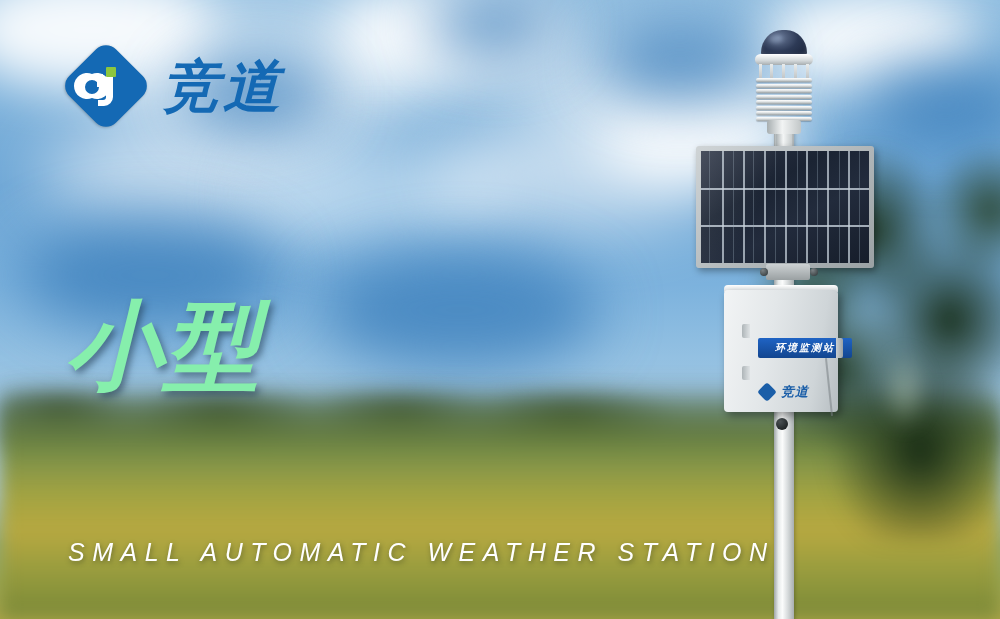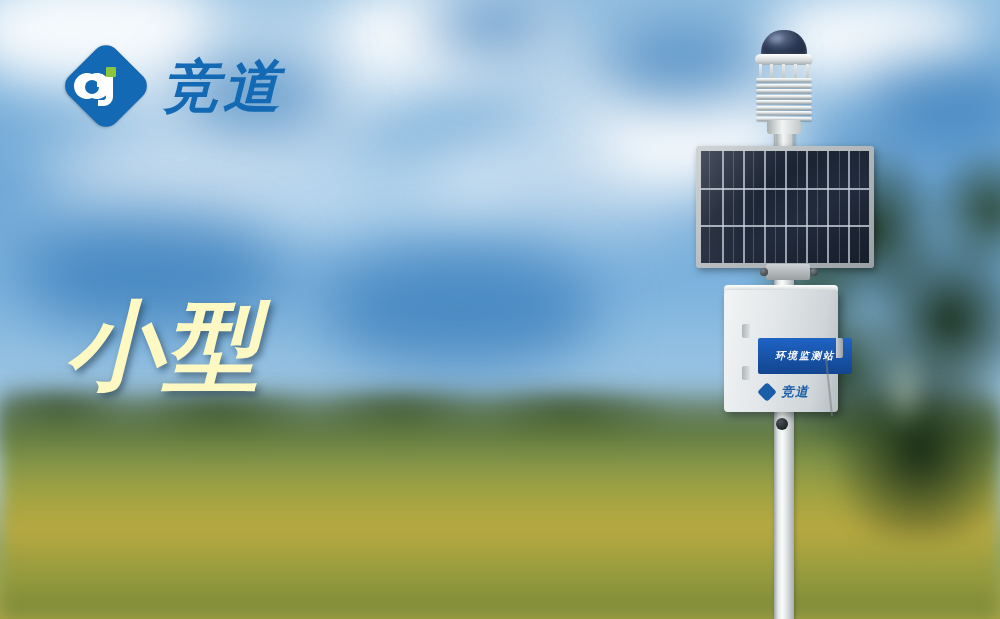--- a/index.html
+++ b/index.html
@@ -109,21 +109,21 @@
   .logo-mark svg { position:absolute; inset:0; }
   .logo-word {
     font-size:57px; font-weight:bold; color:#1469b4;
     letter-spacing:4px; line-height:1;
     font-family:"DejaVu Sans", sans-serif;
   }
 
   
   .headline {
     position:absolute; left:66px; top:296px;
-    color:#fef9c3;
+    color:#86efac;
     font-family:"DejaVu Sans", sans-serif;
     font-weight:bold;
     text-shadow:3px 4px 7px rgba(25,50,70,.55);
   }
   .headline .l1 {
     font-size:96px; line-height:1.06; letter-spacing:2px; display:block;
   }
   .headline .l2 {
     font-size:96px; line-height:1.06; letter-spacing:2px; display:block;
   }
@@ -237,21 +237,21 @@
     position:absolute; left:18px; width:8px; height:14px;
     background:linear-gradient(90deg,#aeb5b8,#dfe3e5);
     border-radius:2px 0 0 2px;
   }
   .box-side-tab {
     position:absolute; left:136px; top:310px; width:7px; height:20px;
     background:linear-gradient(90deg,#c9cfd2,#9aa1a4);
     border-radius:0 2px 2px 0;
   }
   .box-banner {
-    position:absolute; left:34px; top:48px; width:94px; height:36px;
+    position:absolute; left:34px; top:48px; width:94px; height:20px;
     background:linear-gradient(180deg,#1f63c4,#12458f);
     border-radius:2px;
     display:flex; align-items:center; justify-content:center;
   }
   .box-banner span {
     color:#ffffff; font-size:10px; letter-spacing:2px; font-weight:bold;
     font-family:"DejaVu Sans", sans-serif;
   }
   .box-logo {
     position:absolute; left:34px; top:92px; width:86px; height:20px;
@@ -316,20 +316,21 @@
         <path d="M42 31 h7 v22 a9 9 0 0 1 -9 9 h-6 v-6 h5 a3 3 0 0 0 3 -3 Z" fill="#ffffff"></path>
         <rect x="42" y="23" width="10" height="10" rx="1" fill="#8cc63f"></rect>
       </svg>
     </div>
     <div class="logo-word">竞道</div>
   </div>
 
   <div class="headline">
     <span class="l1">小型</span>
   </div>
+  <div class="subtitle">SMALL AUTOMATIC WEATHER STATION</div>
 
   <div class="station">
 
     <div class="mast"></div>
     <div class="mast-upper"></div>
 
     <div class="sensor">
       <div class="dome"></div>
       <div class="dome-rim"></div>
       <div class="posts">

